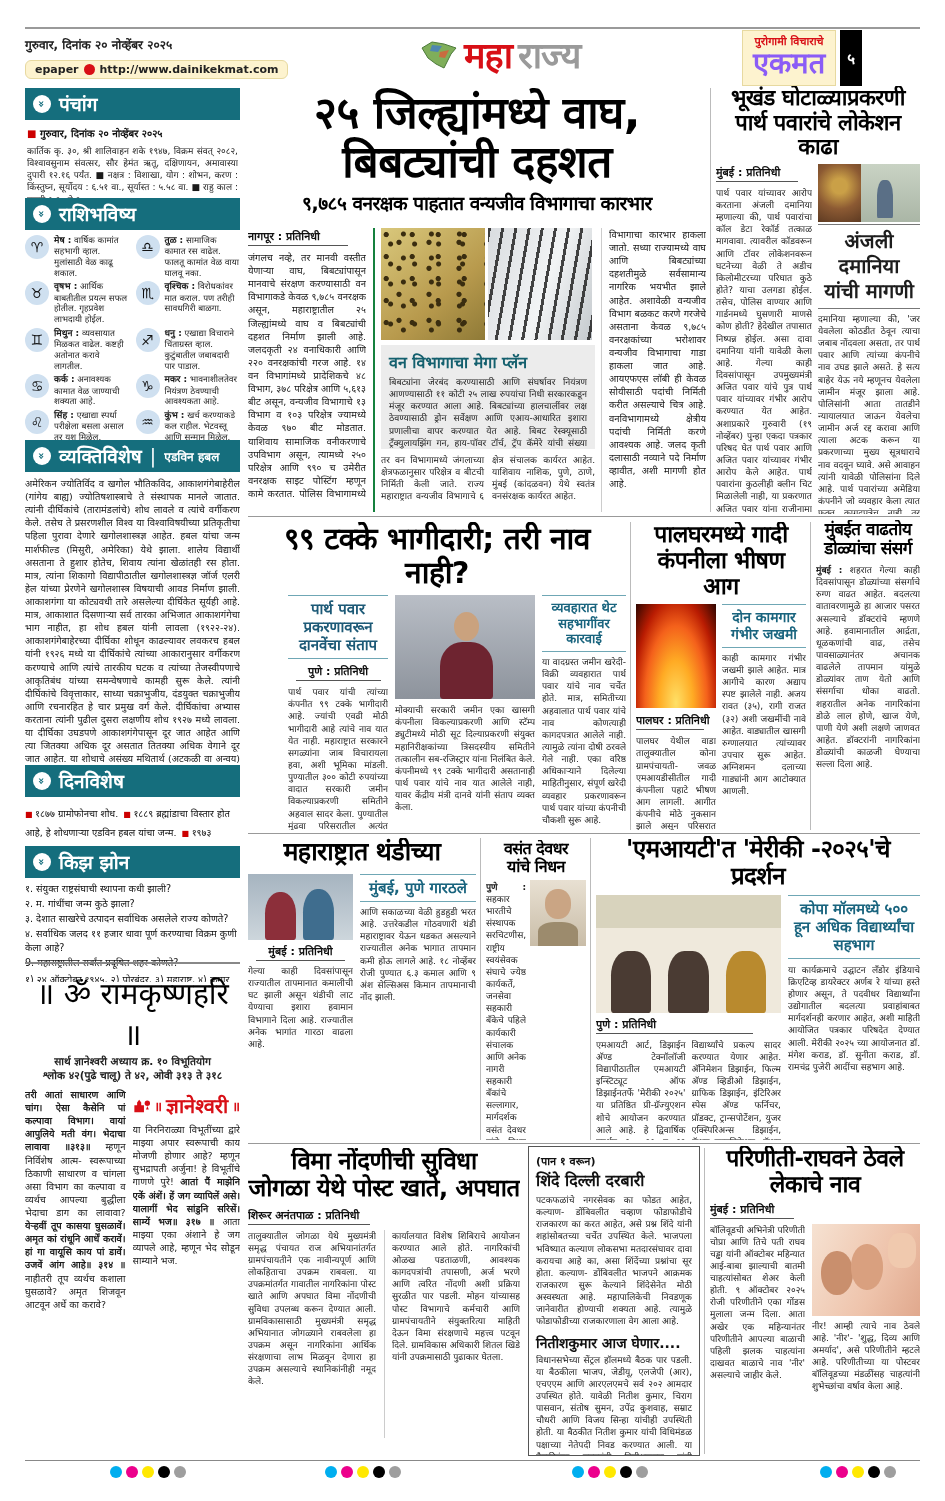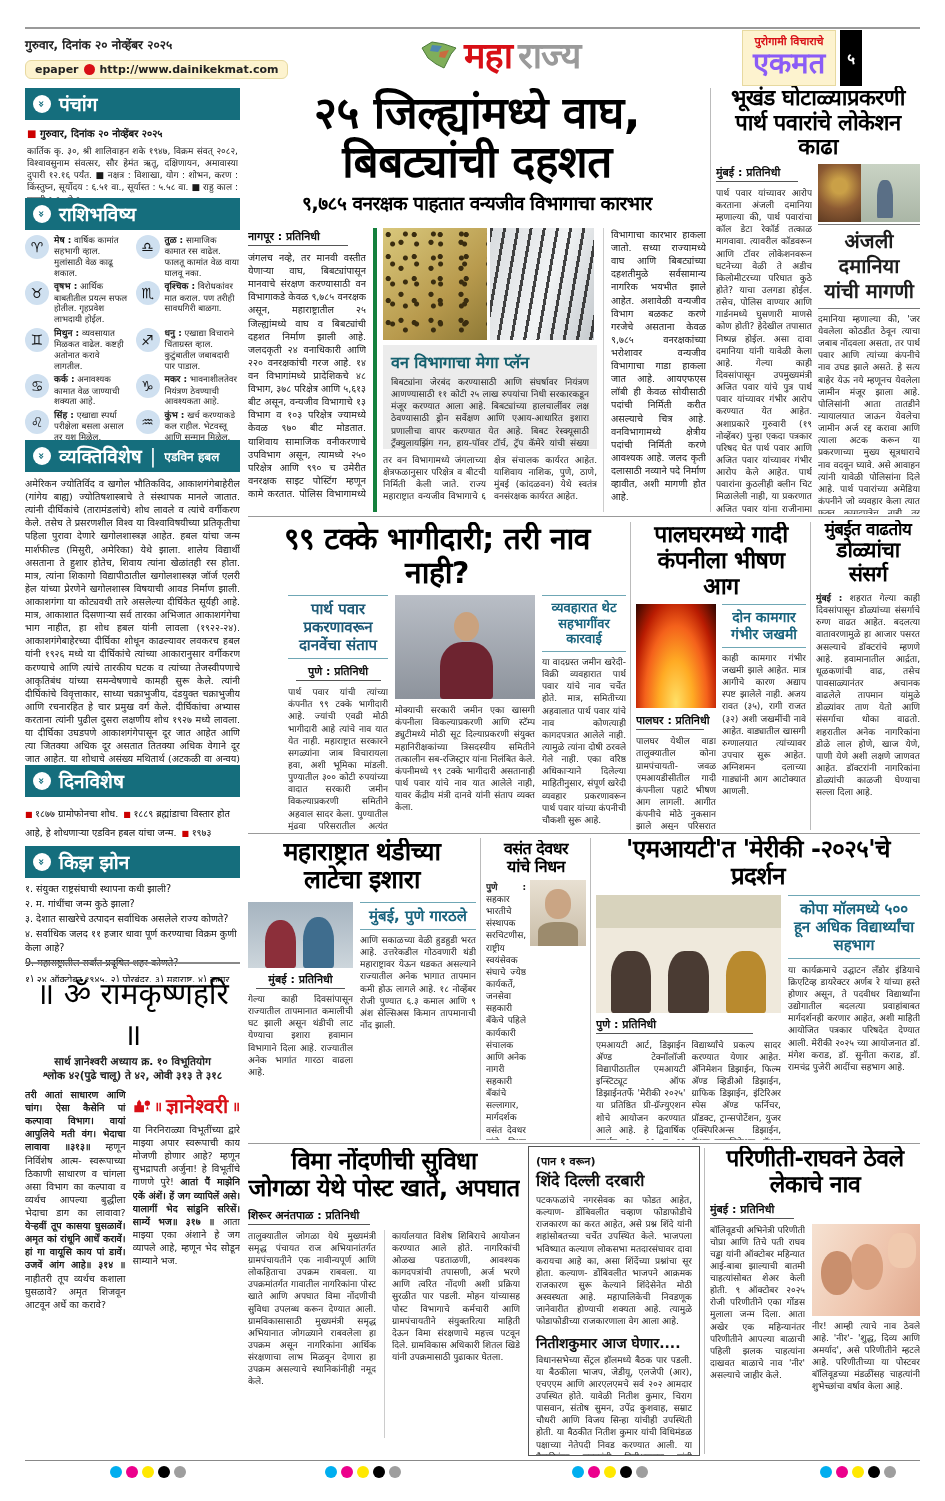--- a/index.html
+++ b/index.html
@@ -248,21 +248,21 @@
     <div class="art-head" style="font-size:44px;">बिबट्यांची दहशत</div>
     <div class="art-head" style="font-size:19px;margin-top:6px;">९,७८५ वनरक्षक पाहतात वन्यजीव विभागाचा कारभार</div>
   </div>
 
   <div class="abs" style="left:248px;top:228px;width:458px;height:284px;display:flex;gap:7px;overflow:hidden;">
     <div style="width:118px;flex:0 0 118px;">
       <div class="byline">नागपूर : प्रतिनिधी</div>
       <div class="byline-rule"></div>
       <div class="body-sm" style="height:250px;">जंगलच नव्हे, तर मानवी वस्तीत येणाऱ्या वाघ, बिबट्यांपासून मानवाचे संरक्षण करण्यासाठी वन विभागाकडे केवळ ९,७८५ वनरक्षक असून, महाराष्ट्रातील २५ जिल्ह्यांमध्ये वाघ व बिबट्यांची दहशत निर्माण झाली आहे. जलदकृती २४ वनाधिकारी आणि २२० वनरक्षकांची गरज आहे. १४ वन विभागांमध्ये प्रादेशिकचे ४८ विभाग, ३७८ परिक्षेत्र आणि ५,६१३ बीट असून, वन्यजीव विभागाचे १३ विभाग व १०३ परिक्षेत्र ज्यामध्ये केवळ ९७० बीट मोडतात. याशिवाय सामाजिक वनीकरणाचे उपविभाग असून, त्यामध्ये २५० परिक्षेत्र आणि ९९० च उमेरीत वनरक्षक साइट पोस्टिंग म्हणून कामे करतात. पोलिस विभागामध्ये लोकसंख्येच्या आधारावर पोलिस स्टेशनची निर्मिती केली जाते.</div>
     </div>
-    <div style="width:214px;flex:0 0 214px;border-left:4px solid #15803d;border-right:1px solid #ccc;padding:0 6px;">
+    <div style="width:214px;flex:0 0 214px;border-left:2px solid #15803d;border-right:1px solid #ccc;padding:0 6px;">
       <div style="display:flex;gap:3px;">
         <div class="photo ph-leopard" style="width:104px;height:112px;"></div>
         <div class="photo ph-tiger" style="width:104px;height:112px;"></div>
       </div>
       <div class="graybox" style="margin-top:5px;height:92px;overflow:hidden;">
         <div class="graybox-title">वन विभागाचा मेगा प्लॅन</div>
         <div class="body-xs">बिबट्यांना जेरबंद करण्यासाठी आणि संघर्षावर नियंत्रण आणण्यासाठी ११ कोटी २५ लाख रुपयांचा निधी सरकारकडून मंजूर करण्यात आला आहे. बिबट्यांच्या हालचालींवर लक्ष ठेवण्यासाठी ड्रोन सर्वेक्षण आणि एआय-आधारित इशारा प्रणालीचा वापर करण्यात येत आहे. बिबट रेस्क्यूसाठी ट्रँक्युलायझिंग गन, हाय-पॉवर टॉर्च, ट्रॅप कॅमेरे यांची संख्या मोठ्या प्रमाणात वाढविण्यात येणार आहे.</div>
       </div>
       <div class="body-xs" style="margin-top:5px;height:60px;column-count:2;column-gap:8px;">तर वन विभागामध्ये जंगलाच्या क्षेत्रफळानुसार परिक्षेत्र व बीटची निर्मिती केली जाते. राज्य महाराष्ट्रात वन्यजीव विभागाचे ६ क्षेत्र संचालक कार्यरत आहेत. याशिवाय नाशिक, पुणे, ठाणे, मुंबई (कांदळवन) येथे स्वतंत्र वनसंरक्षक कार्यरत आहेत.</div>
     </div>
@@ -334,31 +334,30 @@
       <div style="flex:1;">
         <div class="subhead-teal" style="font-size:14px;">दोन कामगार गंभीर जखमी</div>
         <div class="body-xs" style="margin-top:4px;height:205px;">काही कामगार गंभीर जखमी झाले आहेत. मात्र आगीचे कारण अद्याप स्पष्ट झालेले नाही. अजय रावत (३५), रागी राजत (३२) अशी जखमींची नावे आहेत. वाड्यातील खासगी रुग्णालयात त्यांच्यावर उपचार सुरू आहेत. अग्निशमन दलाच्या गाड्यांनी आग आटोक्यात आणली.</div>
       </div>
     </div>
   </div>
 
   <div class="vline" style="left:810px;top:522px;height:308px;"></div>
   <div class="abs" style="left:816px;top:520px;width:104px;height:310px;overflow:hidden;">
     <div class="art-head" style="font-size:17px;">मुंबईत वाढतोय</div>
-    <div class="art-head" style="font-size:21px;">डोळ्यांचा संसर्ग</div>
+    <div class="art-head" style="font-size:17px;">डोळ्यांचा संसर्ग</div>
     <div class="body-xs" style="margin-top:6px;height:252px;">
       <b>मुंबई :</b> <span>शहरात गेल्या काही दिवसांपासून डोळ्यांच्या संसर्गाचे रुग्ण वाढत आहेत. बदलत्या वातावरणामुळे हा आजार पसरत असल्याचे डॉक्टरांचे म्हणणे आहे. हवामानातील आर्द्रता, धूळकणांची वाढ, तसेच पावसाळ्यानंतर अचानक वाढलेले तापमान यांमुळे डोळ्यांवर ताण येतो आणि संसर्गाचा धोका वाढतो. शहरातील अनेक नागरिकांना डोळे लाल होणे, खाज येणे, पाणी येणे अशी लक्षणे जाणवत आहेत. डॉक्टरांनी नागरिकांना डोळ्यांची काळजी घेण्याचा सल्ला दिला आहे.</span>
     </div>
   </div>
 
   <div class="hline" style="left:248px;right:25px;top:833px;border-top:1.5px solid #999;"></div>
 
   <div class="abs" style="left:248px;top:838px;width:228px;height:302px;overflow:hidden;">
     <div class="art-head" style="font-size:25px;">महाराष्ट्रात थंडीच्या</div>
-    <div class="art-head" style="font-size:25px;">लाटेचा इशारा</div>
     <div style="display:flex;gap:7px;margin-top:8px;">
       <div style="width:105px;flex:0 0 105px;">
         <div class="photo ph-cold" style="width:100%;height:66px;">
             <div class="fig1"></div>
             <div class="fig2"></div>
           </div>
         <div class="byline" style="text-align:center;margin-top:3px;">मुंबई : प्रतिनिधी</div>
         <div class="byline-rule" style="margin:2px auto 4px auto;"></div>
         <div class="body-xs" style="height:130px;">गेल्या काही दिवसांपासून राज्यातील तापमानात कमालीची घट झाली असून थंडीची लाट येण्याचा इशारा हवामान विभागाने दिला आहे. राज्यातील अनेक भागांत गारठा वाढला आहे.</div>
       </div>

